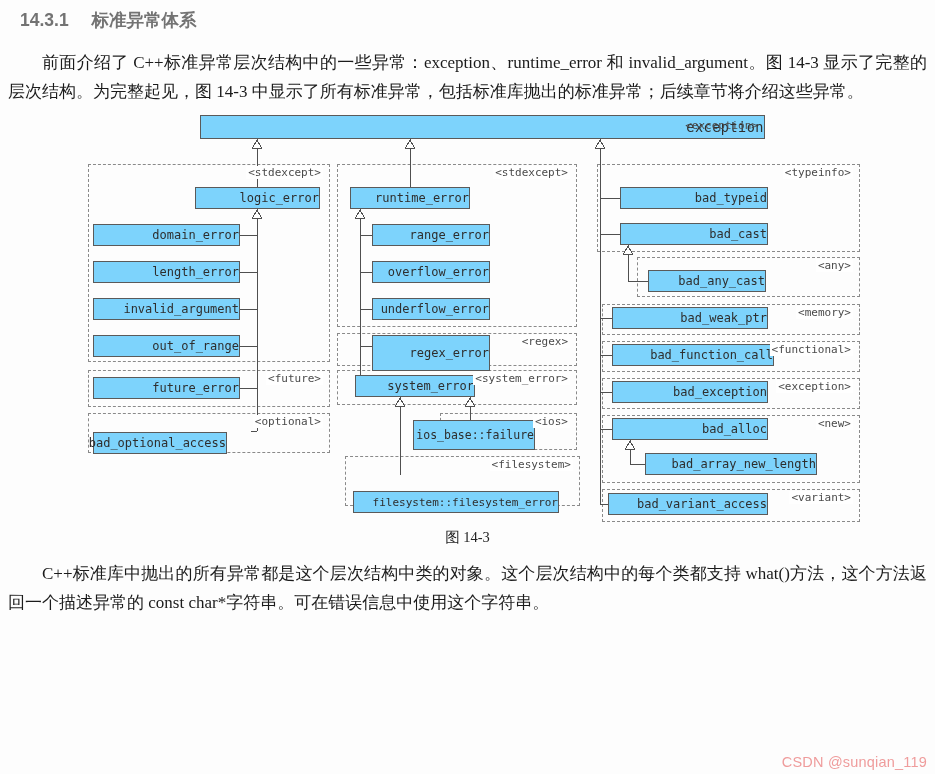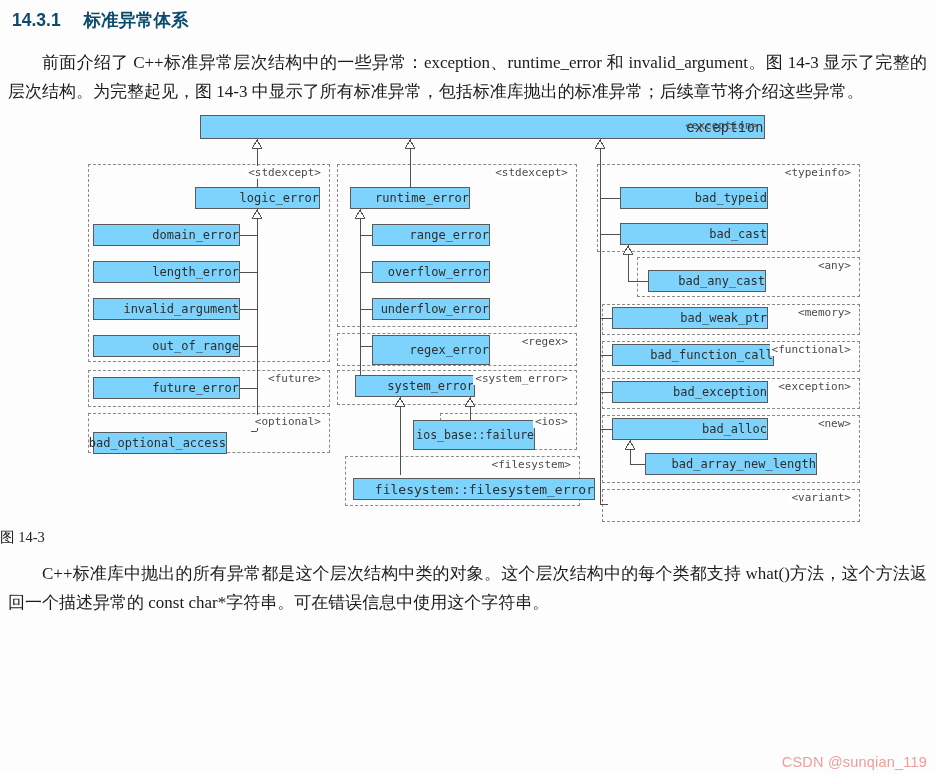--- a/index.html
+++ b/index.html
@@ -7,23 +7,23 @@
   body {
     width: 935px; height: 774px;
     background: #fdfdfd;
     font-family: "Liberation Serif", "DejaVu Serif", serif;
     color: #1b1b1b;
     overflow: hidden;
   }
   .page { position: relative; width: 935px; height: 774px; padding: 6px 8px 0 8px; }
 
   .heading {
-    margin: 2px 0 0 4px;
+    margin: 2px 0 0 12px;
     font-family: "Liberation Sans", "DejaVu Sans", sans-serif;
-    font-size: 17.5px; font-weight: bold; color: #0c4a6e;
+    font-size: 17.5px; font-weight: bold; color: #737373;
   }
   .h-num { margin-right: 18px; }
 
   .para {
     margin: 16px 0 0 0;
     font-size: 17px; line-height: 29px;
     text-align: justify; text-indent: 2em; font-family: Liberation Serif, serif;
   }
   .para.p2 { margin-top: 0; }
   .para.p3 { margin-top: 9px; }
@@ -42,21 +42,21 @@
   .node {
     position: absolute; z-index: 2;
     border: 1px solid #5a5a5a; background: #7dd3fc;
     display: flex; align-items: center; justify-content: flex-end;
     font-family: "DejaVu Sans Mono", "Liberation Mono", monospace;
     font-size: 12px; color: #2e2e2e; white-space: nowrap;
   }
   .node.root { font-size: 13.5px; letter-spacing: 0.5px; }
   .rtag { position: absolute; right: 6px; top: 3px; font-size: 11px; letter-spacing: 0; color: #4a4a4a; }
 
-  .caption { width: 935px; margin: 4px 0 12px -8px; text-align: left; font-size: 14.5px; color: #222; }
+  .caption { width: 935px; margin: 4px 0 12px -8px; text-align: center; font-size: 14.5px; color: #222; }
 
   .watermark {
     position: absolute; right: 8px; bottom: 4px;
     font-family: "Liberation Sans", "DejaVu Sans", sans-serif;
     font-size: 14.5px; color: #ef9c9c; letter-spacing: 0.2px;
   }
 </style>
 </head>
 <body>
 
@@ -171,33 +171,34 @@
     <div class="node" style="left:93px;top:149px;width:147px;height:22px">length_error</div>
     <div class="node" style="left:93px;top:186px;width:147px;height:22px">invalid_argument</div>
     <div class="node" style="left:93px;top:223px;width:147px;height:22px">out_of_range</div>
     <div class="node" style="left:93px;top:265px;width:147px;height:22px">future_error</div>
     <div class="node" style="left:93px;top:320px;width:134px;height:22px">bad_optional_access</div>
 
     <div class="node" style="left:350px;top:75px;width:120px;height:22px">runtime_error</div>
     <div class="node" style="left:372px;top:112px;width:118px;height:22px">range_error</div>
     <div class="node" style="left:372px;top:149px;width:118px;height:22px">overflow_error</div>
     <div class="node" style="left:372px;top:186px;width:118px;height:22px">underflow_error</div>
-    <div class="node" style="left:372px;top:223px;width:118px;height:30px">regex_error</div>
+    <div class="node" style="left:372px;top:223px;width:118px;height:36px">regex_error</div>
     <div class="node" style="left:355px;top:263px;width:120px;height:22px">system_error</div>
     <div class="node" style="left:413px;top:308px;width:122px;height:30px;font-size:11.5px">ios_base::failure</div>
-    <div class="node" style="left:353px;top:366px;width:242px;height:22px;font-size:13px">filesystem::filesystem_error</div>
+    <div class="node" style="left:353px;top:379px;width:206px;height:22px;font-size:11px">filesystem::filesystem_error</div>
 
     <div class="node" style="left:620px;top:75px;width:148px;height:22px">bad_typeid</div>
     <div class="node" style="left:620px;top:111px;width:148px;height:22px">bad_cast</div>
     <div class="node" style="left:648px;top:158px;width:118px;height:22px">bad_any_cast</div>
     <div class="node" style="left:612px;top:195px;width:156px;height:22px">bad_weak_ptr</div>
     <div class="node" style="left:612px;top:232px;width:162px;height:22px">bad_function_call</div>
     <div class="node" style="left:612px;top:269px;width:156px;height:22px">bad_exception</div>
     <div class="node" style="left:612px;top:306px;width:156px;height:22px">bad_alloc</div>
     <div class="node" style="left:645px;top:341px;width:172px;height:22px">bad_array_new_length</div>
+    <div class="node" style="left:608px;top:381px;width:160px;height:22px">bad_variant_access</div>
 
   </div>
 
   <div class="caption">图 14-3</div>
 
   <p class="para p2">C++标准库中抛出的所有异常都是这个层次结构中类的对象。这个层次结构中的每个类都支持 what()方法，这个方法返回一个描述异常的 const char*字符串。可在错误信息中使用这个字符串。</p>
 
   <div class="watermark">CSDN @sunqian_119</div>
 
 </div>

